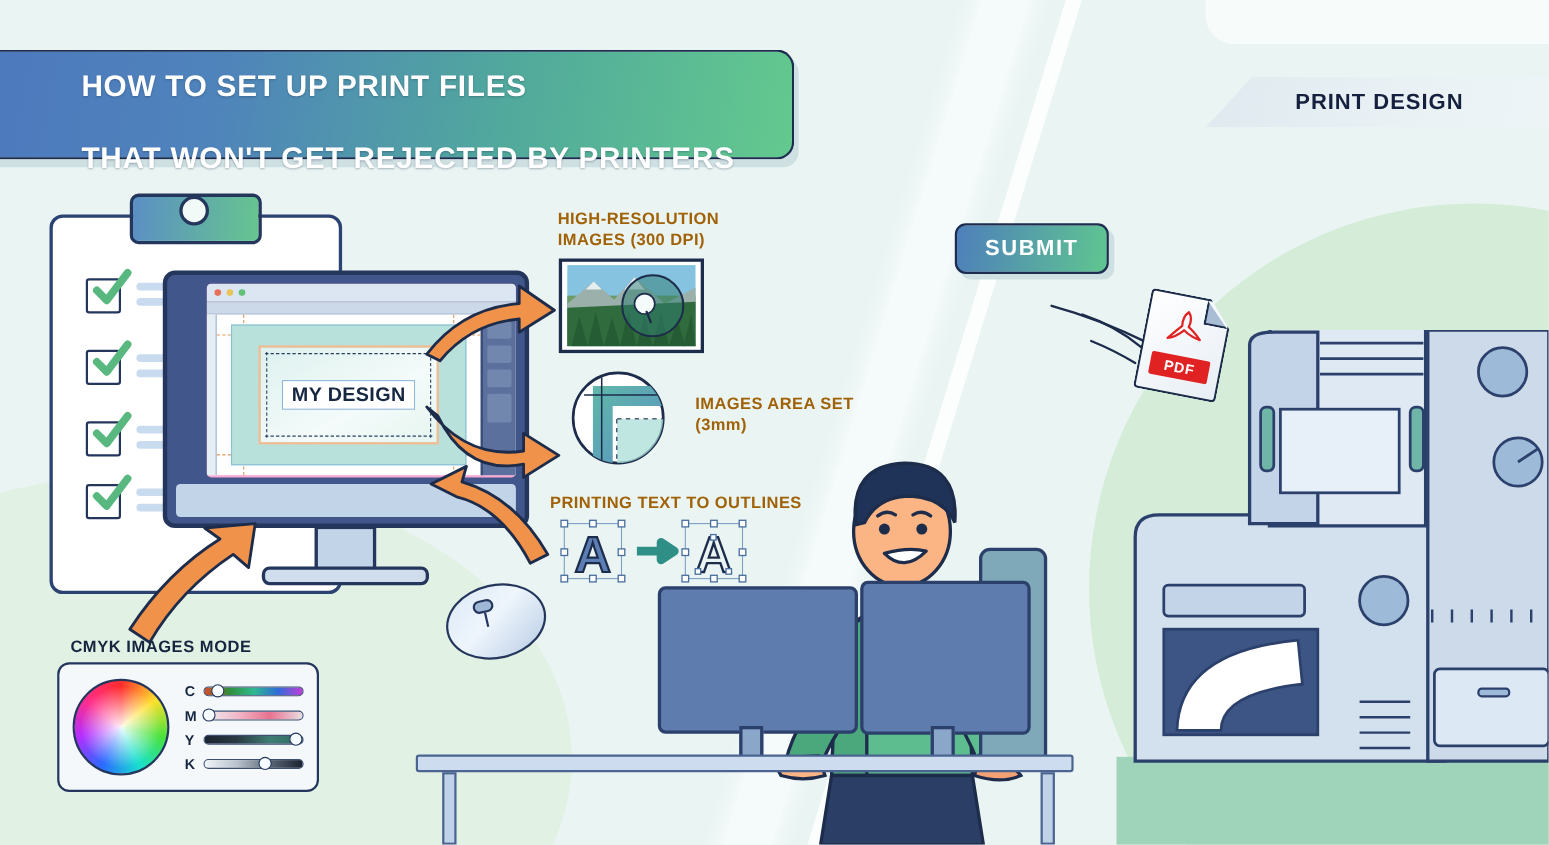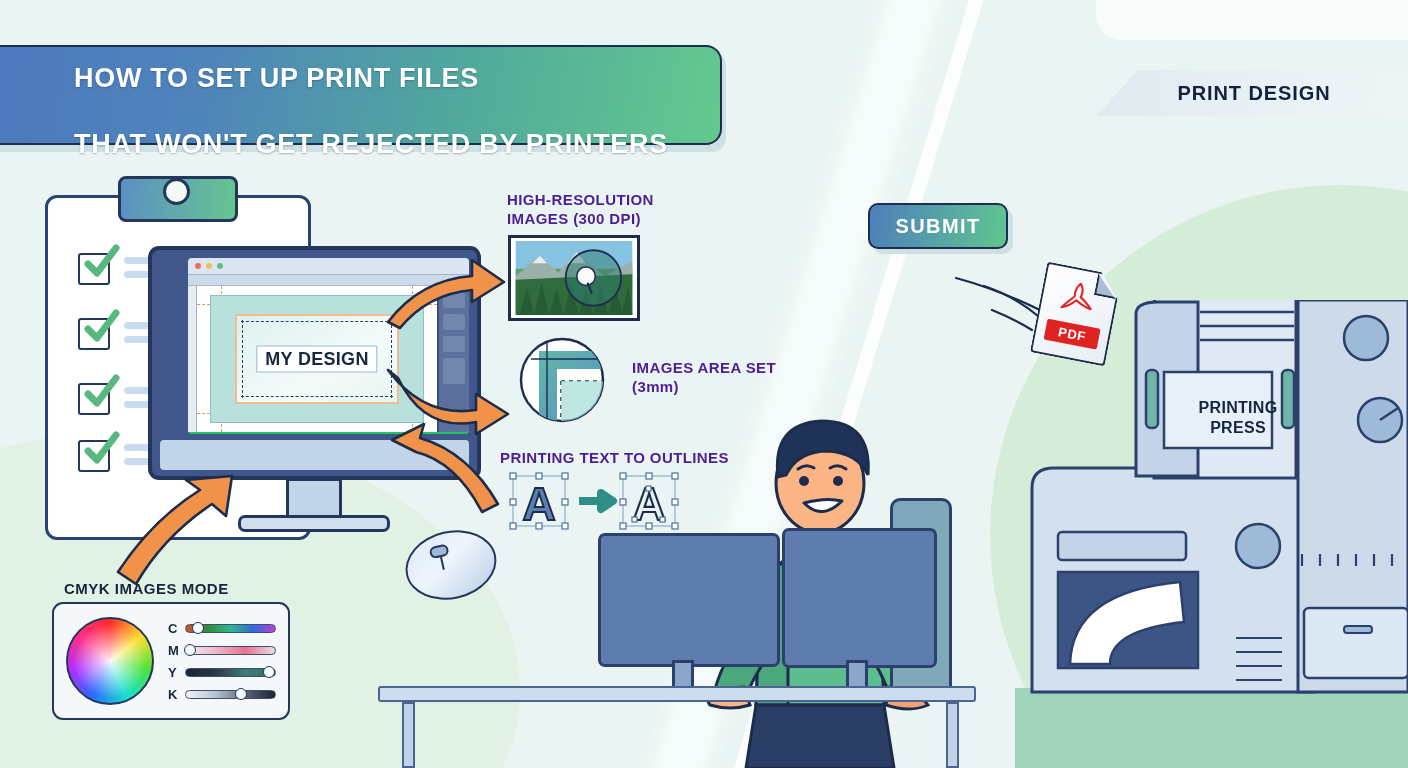--- a/index.html
+++ b/index.html
@@ -99,21 +99,21 @@
   .check-lines { position:absolute; left:46px; top:4px; width:58px; }
   .check-line { height:7px; background:#c9dcef; border-radius:4px; margin-bottom:7px; }
 
   
   .monitor-body {
     position:absolute; left:148px; top:246px; width:333px; height:234px;
     background:#41578c; border:4px solid #24365c; border-radius:11px;
   }
   .screen {
     position:absolute; left:8px; top:8px; right:8px; bottom:42px;
-    background:#22c55e; border-radius:4px; overflow:hidden;margin-left:28px;
+    background:#f9a8d4; border-radius:4px; overflow:hidden;margin-left:28px;
   }
   .win-bar {
     height:17px; background:#dbe6f2; border-bottom:1.5px solid #9fb4cc;
     display:flex; align-items:center; gap:5px; padding-left:7px;
   }
   .dot { width:6px; height:6px; border-radius:50%; }
   .win-bar2 { height:11px; background:#cbd9e8; border-bottom:1.5px solid #a6b9cf; }
   .canvas-area { position:relative; height:calc(100% - 30px); background:#ffffff; display:flex; }
   .ruler-left { width:9px; background:#e5edf5; border-right:1px solid #9fb4cc; }
   .art-wrap { position:relative; flex:1; }
@@ -147,21 +147,21 @@
   .mon-base {
     position:absolute; left:238px; top:515px; width:152px; height:17px;
     background:#cfddec; border:3px solid #24365c; border-radius:7px;
   }
 
   
   .arrow-svg { position:absolute; }
 
   
   .callout-title {
-    position:absolute; font-size:15px; font-weight:bold; color:#4c1d95;
+    position:absolute; font-size:15px; font-weight:bold; color:#a16207;
     letter-spacing:.4px; line-height:1.28;
   }
   .photo-frame {
     position:absolute; left:508px; top:235px; width:132px; height:86px;
     background:#ffffff; border:3px solid #1d2c4b; padding:3px;
   }
   .photo { width:100%; height:100%; position:relative; overflow:hidden; }
 
   .bleed-icon { position:absolute; left:519px; top:337px; width:86px; height:86px; }
 
@@ -569,18 +569,14 @@
     <path d="M366 120 L384 108" stroke="#2c406c" stroke-width="2.5"></path>
     <g stroke="#2c406c" stroke-width="2.2">
       <path d="M288 254 L288 266 M306 254 L306 266 M324 254 L324 266 M342 254 L342 266 M360 254 L360 266 M378 254 L378 266"></path>
     </g>
     <rect x="290" y="308" width="104" height="70" rx="5" fill="#dce8f4" stroke="#2c406c" stroke-width="2.5"></rect>
     <rect x="330" y="326" width="28" height="7" rx="3" fill="#9dbbd8" stroke="#2c406c" stroke-width="2"></rect>
     <g stroke="#2c406c" stroke-width="2.2">
       <path d="M222 338 L268 338 M222 352 L268 352 M222 366 L268 366 M222 380 L268 380"></path>
     </g>
   </svg>
-  <div style="position:absolute;left:1178px;top:398px;width:120px;text-align:center;font-size:16px;font-weight:bold;color:#16253f;line-height:1.22;letter-spacing:.3px">
-    <div>PRINTING</div>
-    <div>PRESS</div>
-  </div>
 
 </div>
 
 </body></html>

